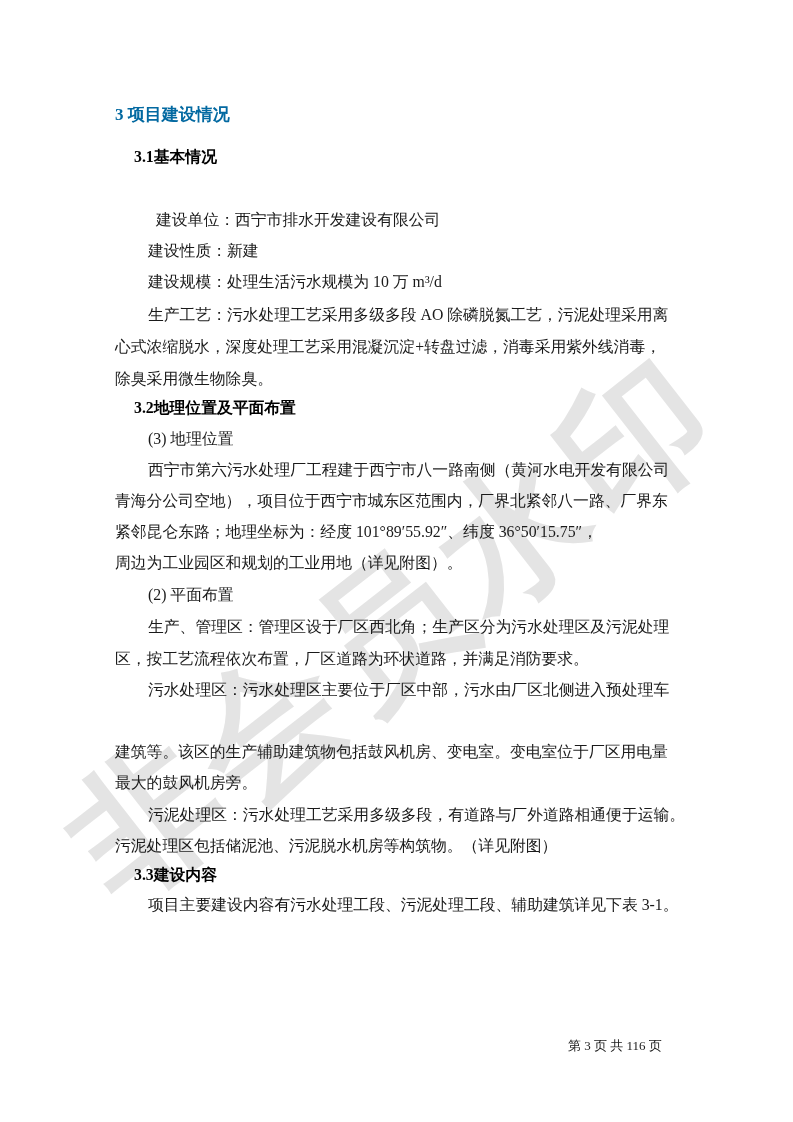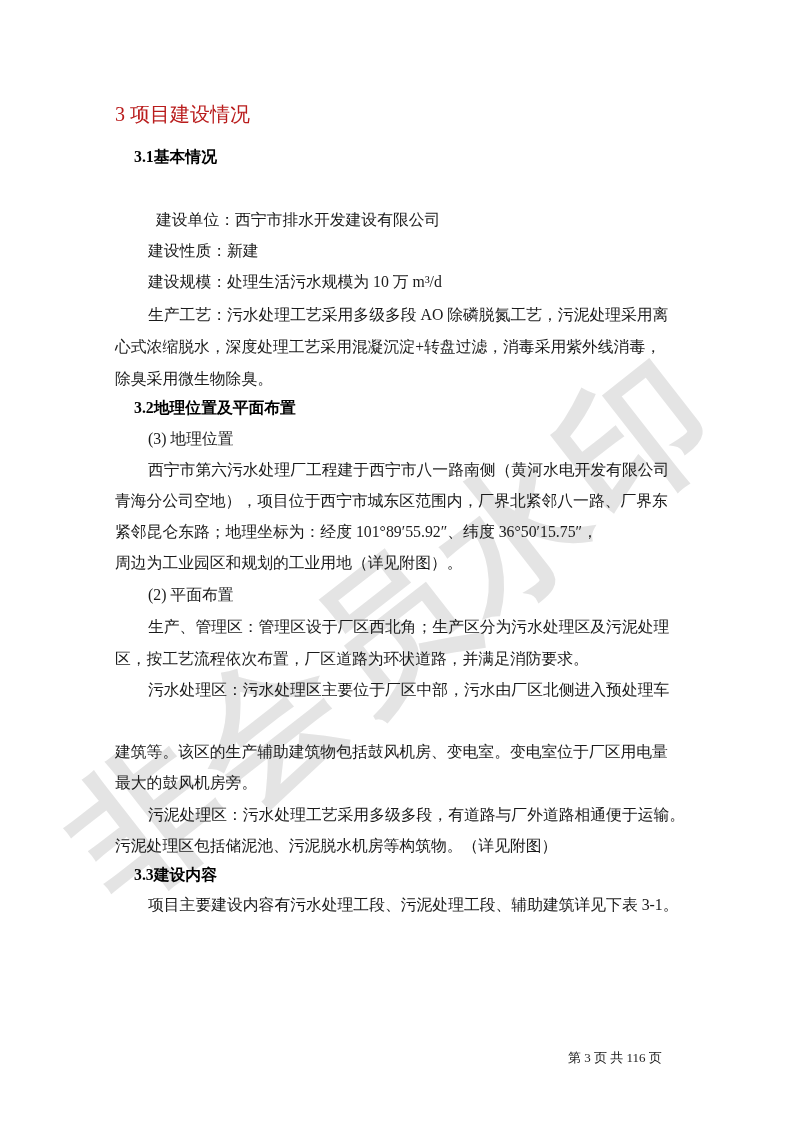--- a/index.html
+++ b/index.html
@@ -35,38 +35,37 @@
   }
   .line {
     position: absolute;
     white-space: nowrap;
     line-height: 21px;
   }
   .line.body {
     font-size: 15.8px;
   }
   .line.h1 {
-    font-size: 20px;
-    font-weight: normal;
-    color: #b91c1c;
+    font-size: 17px;
+    font-weight: bold;
+    color: #0369a1;
   }
   .line.h2 {
     font-size: 15.8px;
     font-weight: bold;
     color: #000000;
   }
   .footer {
     position: absolute;
     left: 568px;
     top: 1037px;
     font-size: 13px;
     color: #1a1a1a;
     z-index: 1;
     white-space: nowrap;
-    margin-top: 12px;
   }
 </style>
 </head>
 <body>
 
 <div class="page">
   <div class="watermark" style="color: rgb(228, 228, 228);">非会员水印</div>
 
   <div class="text-layer">
       <div class="line h1" style="left: 115px; top: 104px;">3 项目建设情况</div>

